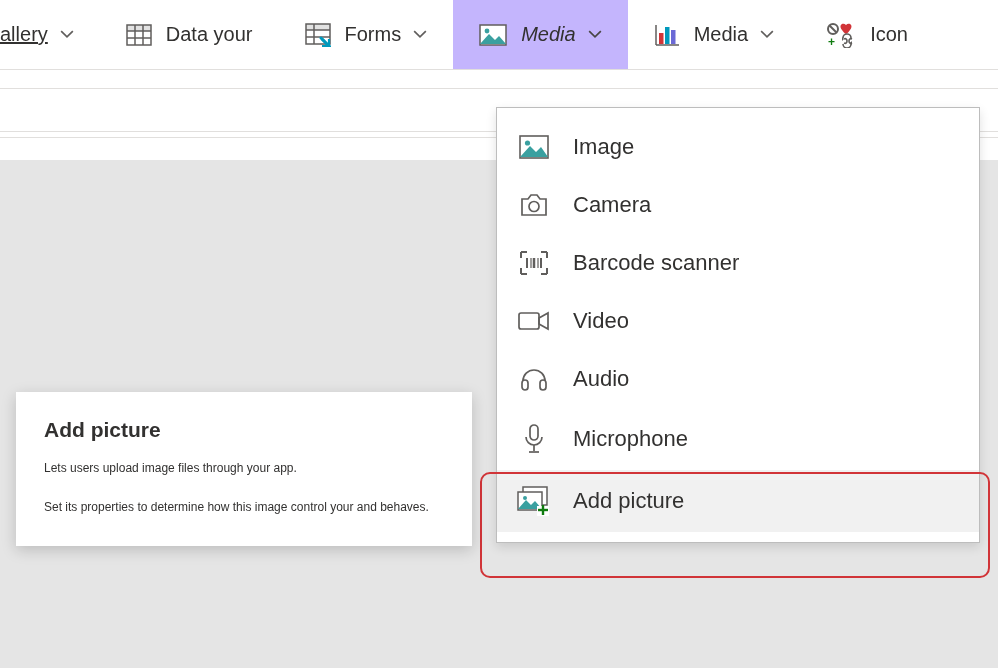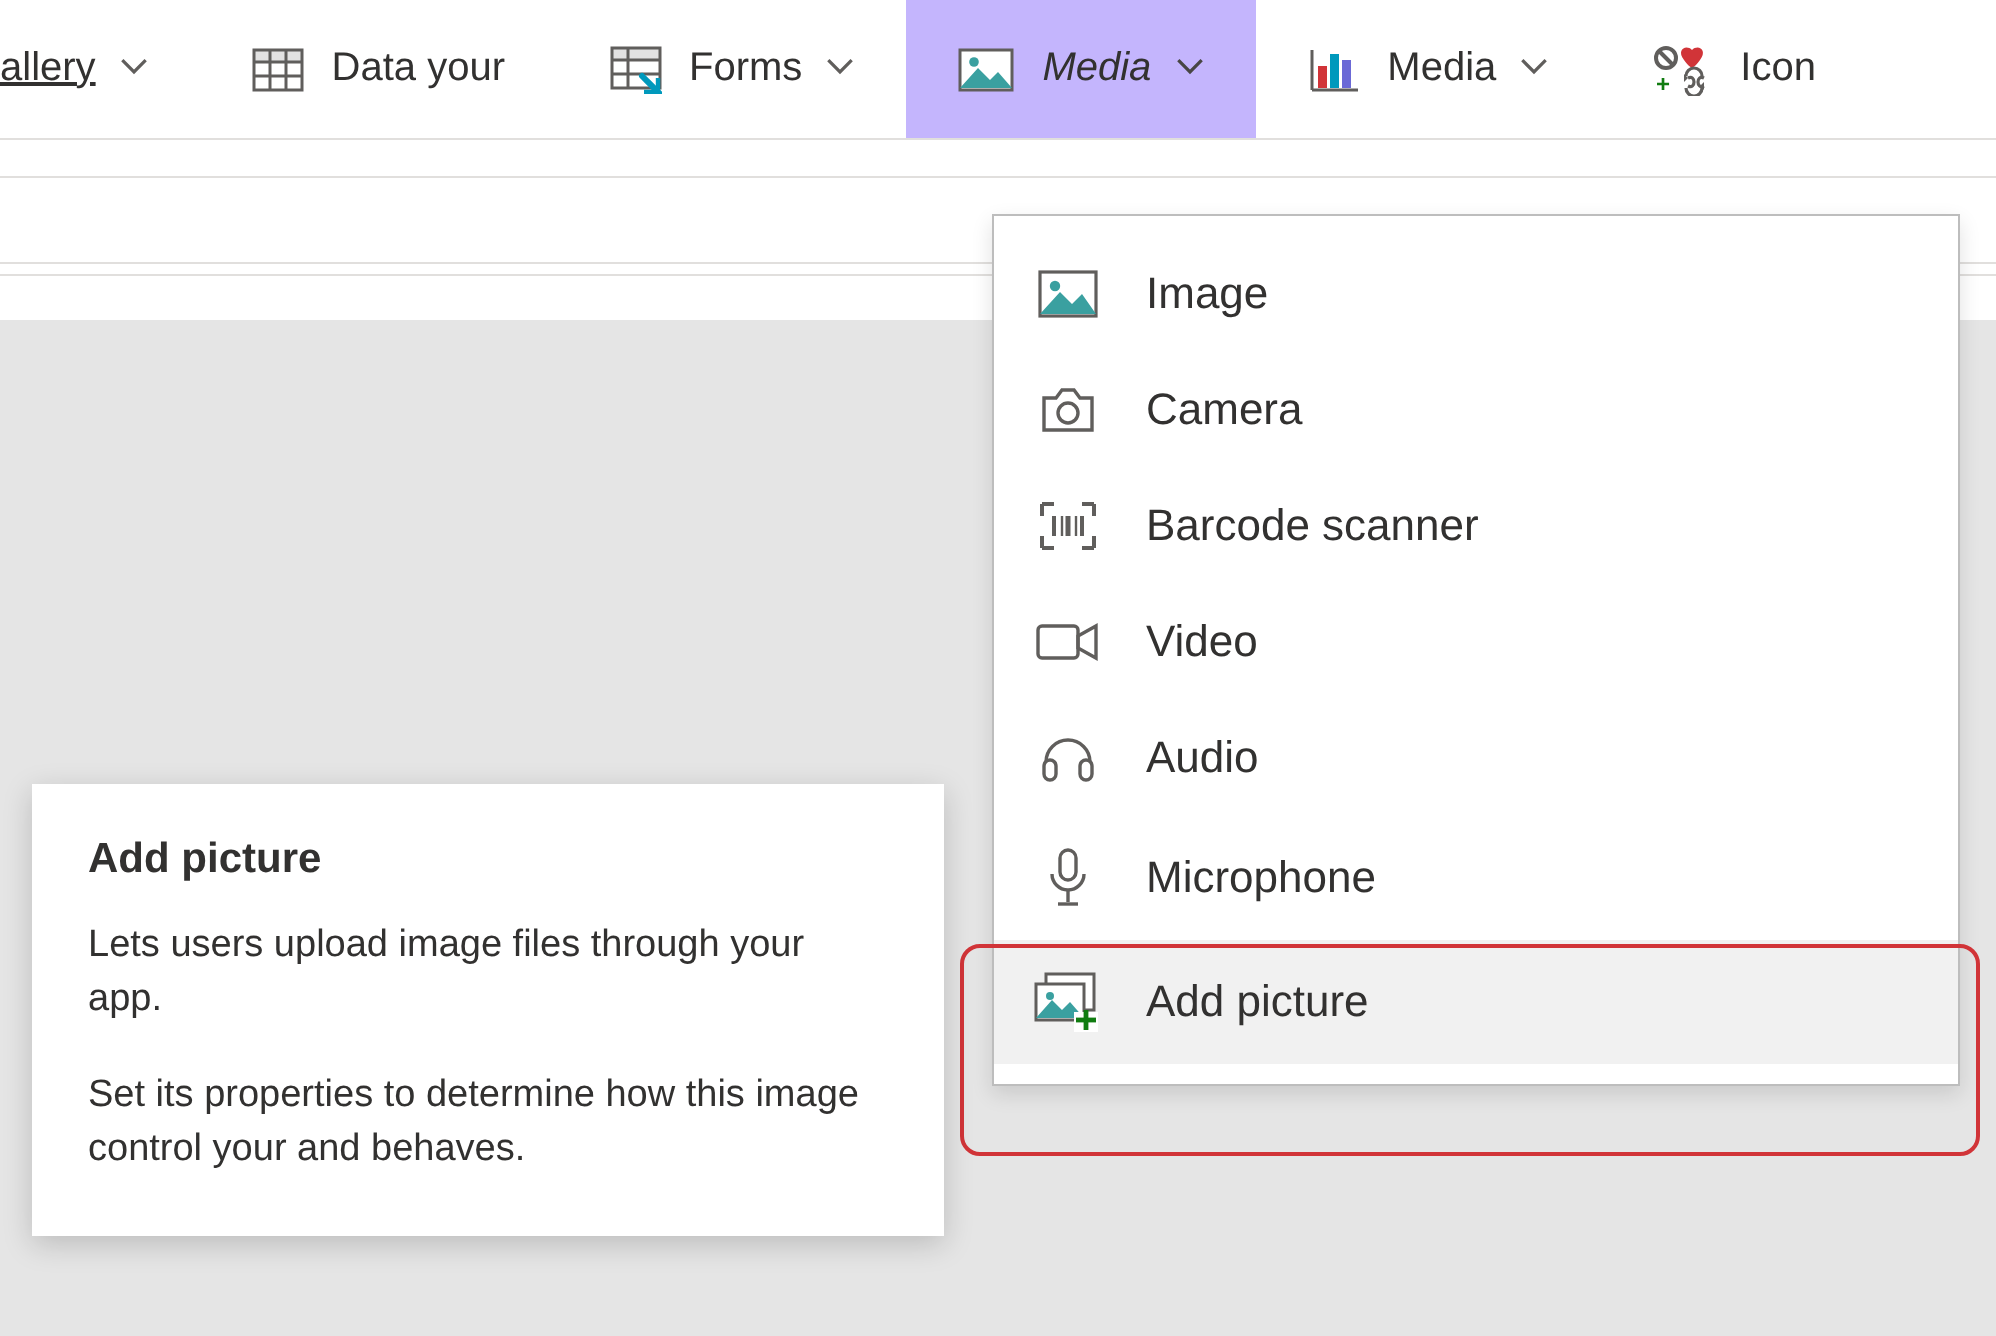--- a/index.html
+++ b/index.html
@@ -108,21 +108,21 @@
     box-shadow: 0 4px 14px rgba(0,0,0,0.18);
     padding: 26px 28px 30px 28px;
   }
   .help-card h3 {
     margin: 0 0 18px 0;
     font-size: 21px;
     font-weight: 600;
   }
   .help-card p {
     margin: 0 0 22px 0;
-    font-size: 19px;
+    font-size: 12px;
     line-height: 1.4;
     color: #323130;
   }
   .help-card p:last-child { margin-bottom: 0; }
 </style>
 </head>
 <body>
 
 <div class="ribbon">
 

